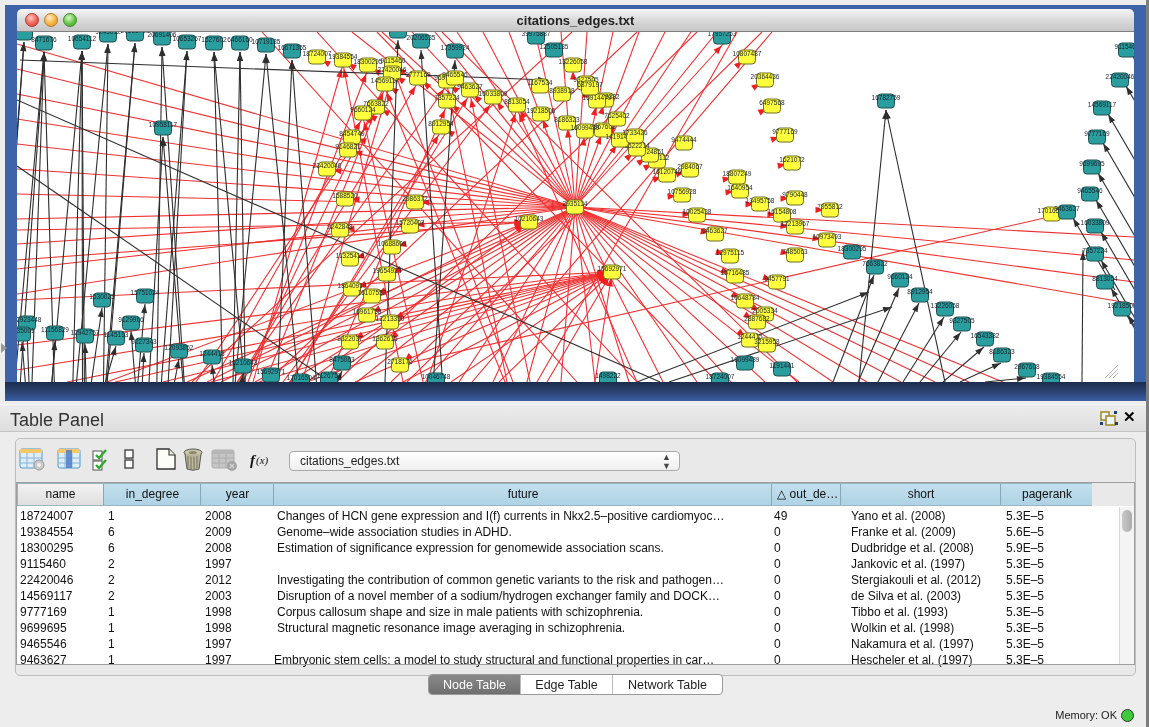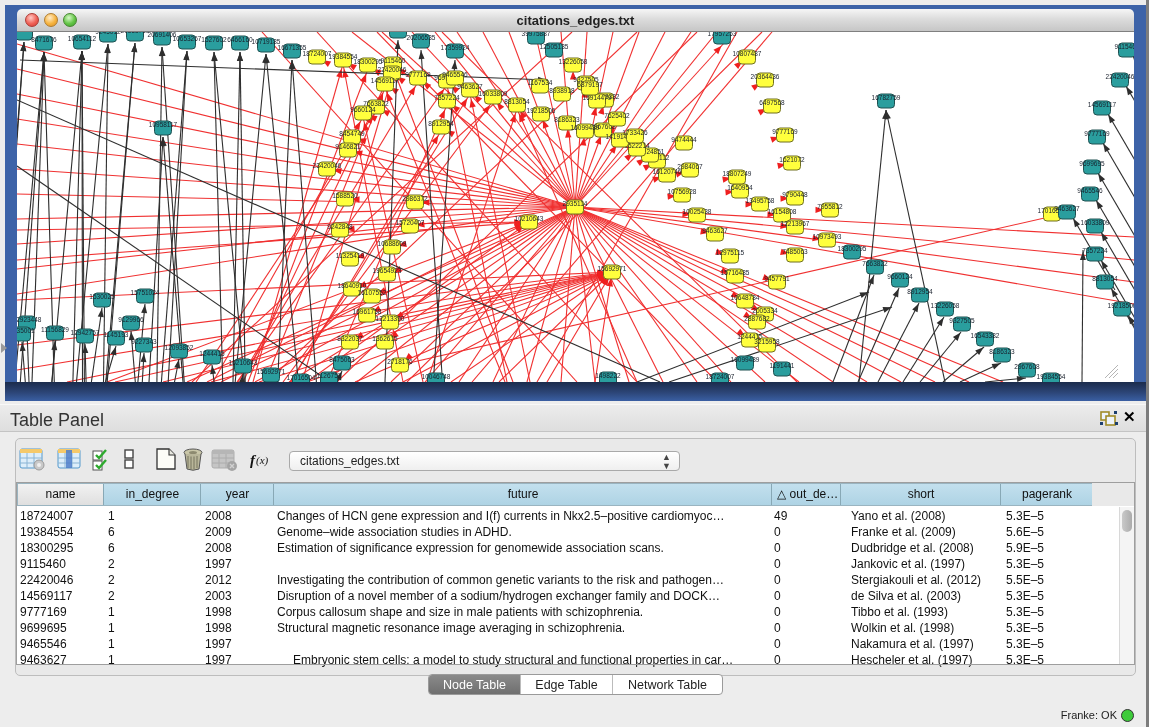--- a/index.html
+++ b/index.html
@@ -860,33 +860,33 @@
       <span style="left:91px">1</span>
       <span style="left:188px">1997</span>
       <span style="left:757px">0</span>
       <span style="left:834px">Nakamura et al. (1997)</span>
       <span style="left:989px">5.3E–5</span>
     </div>
     <div class="trow" style="top:146px">
       <span style="left:3px">9463627</span>
       <span style="left:91px">1</span>
       <span style="left:188px">1997</span>
-      <span style="left:276px">Embryonic stem cells: a model to study structural and functional properties in car…</span>
+      <span style="left:257px">Embryonic stem cells: a model to study structural and functional properties in car…</span>
       <span style="left:757px">0</span>
       <span style="left:834px">Hescheler et al. (1997)</span>
       <span style="left:989px">5.3E–5</span>
     </div>
   </div>
 <div class="abs" id="tableborder"></div>
 <div class="abs" id="vscroll">
     <div class="abs" id="vthumb"></div>
   </div>
 <div class="abs" id="tabbar">
   <div class="seg" style="width:91px;background:linear-gradient(#8a8a8a,#6f6f6f);color:#fff;">Node Table</div>
   <div class="seg" style="width:92px;border-left:1px solid #bbb;">Edge Table</div>
   <div class="seg" style="width:110px;border-left:1px solid #bbb;">Network Table</div>
 </div>
-<div class="abs" id="memok">Franke: OK</div>
+<div class="abs" id="memok">Memory: OK</div>
 <div class="abs" id="memdot"></div>
 <div class="abs" id="rightedge"></div>
 <svg class="abs" style="left:0;top:342px" width="8" height="12">
     <path d="M1 1 L7 6 L1 11 Z" fill="#9a9a9a"></path>
   </svg>
 
 </body></html>

